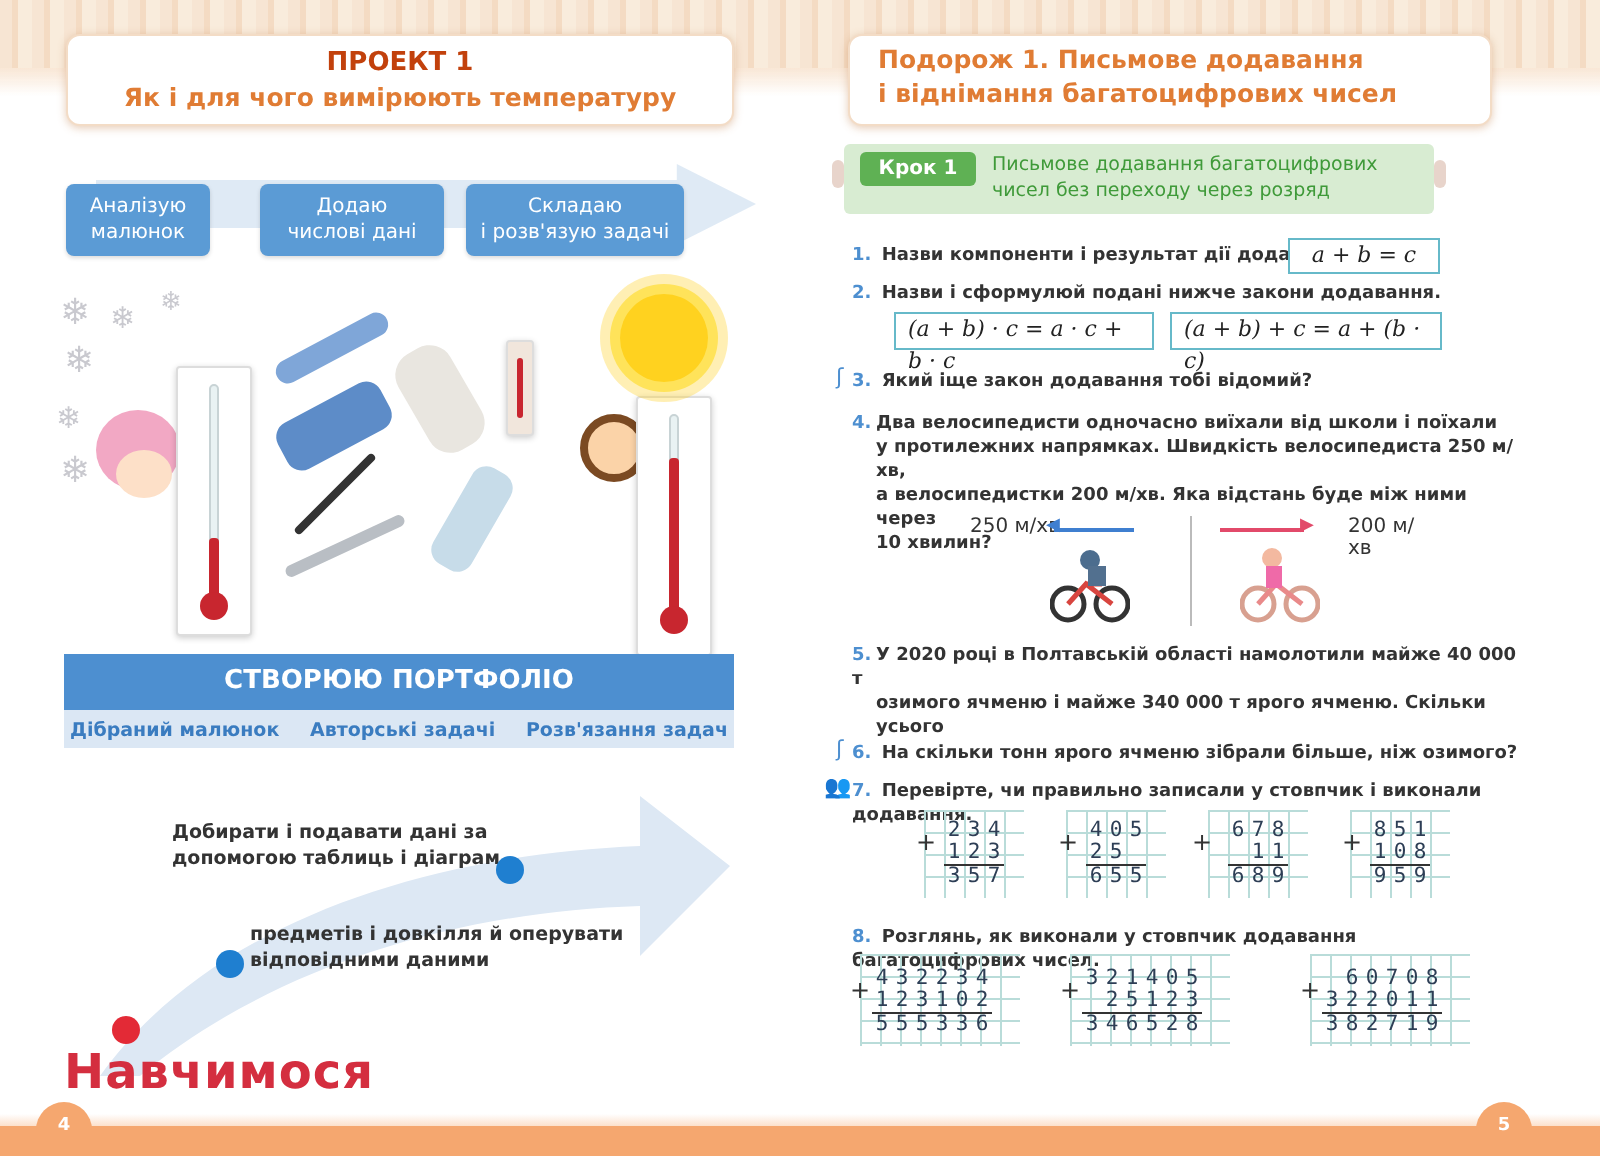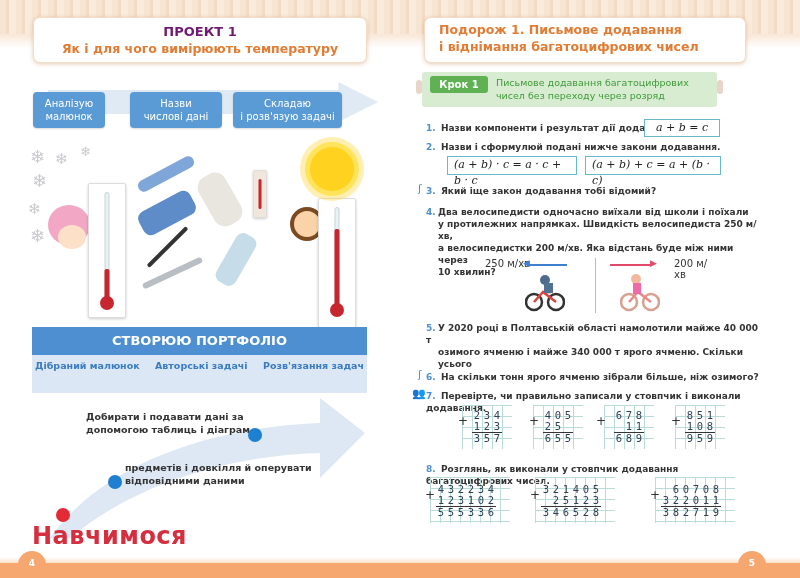--- a/index.html
+++ b/index.html
@@ -7,41 +7,41 @@
   .spread { position: absolute; left: 0; top: 0; width: 800px; height: 578px; }
   .page { position: absolute; top: 0; width: 400px; height: 578px; background: #fff; overflow: hidden; }
   .page.left { left: 0; }
   .page.right { left: 400px; }
   .top-strip { position: absolute; left: 0; top: 0; width: 400px; height: 34px;
     background: repeating-linear-gradient(90deg, #f7e3cf 0 6px, #f3d8bd 6px 9px, #f9ead9 9px 16px); opacity: 0.9; }
   .top-strip::after { content: ""; position: absolute; left: 0; right: 0; bottom: -14px; height: 14px; background: linear-gradient(#f8e4d1, rgba(255,255,255,0)); }
   .title-box { position: absolute; background: #fff; border-radius: 7px; box-shadow: 0 1px 4px rgba(200,140,90,0.45); border: 1px solid #f3dcc6; }
   .left .title-box { left: 33px; top: 17px; width: 334px; height: 46px; text-align: center; }
   .right .title-box { left: 24px; top: 17px; width: 322px; height: 46px; padding: 3px 0 0 14px; }
-  .proj-title { color: #701a75; font-weight: bold; font-size: 13px; line-height: 17px; margin-top: 5px; }
+  .proj-title { color: #c2410c; font-weight: bold; font-size: 13px; line-height: 17px; margin-top: 5px; }
   .proj-sub { color: #e07c34; font-weight: bold; font-size: 12.5px; line-height: 17px; }
   .journey { color: #e07c34; font-weight: bold; font-size: 12.5px; line-height: 17px; }
 
   
   .steps-arrow { position: absolute; left: 48px; top: 82px; width: 330px; height: 40px; background: #d7e5f3; clip-path: polygon(0 20%, 88% 20%, 88% 0, 100% 50%, 88% 100%, 88% 80%, 0 80%); opacity: 0.8; }
   .step { position: absolute; top: 92px; height: 36px; background: #5b9bd5; color: #fff; border-radius: 4px; font-size: 10px; line-height: 13px; text-align: center; padding-top: 5px; box-shadow: 0 1px 2px rgba(0,0,0,0.15); }
   .step.s1 { left: 33px; width: 72px; }
   .step.s2 { left: 130px; width: 92px; }
   .step.s3 { left: 233px; width: 109px; }
   .snow { position: absolute; color: #c9c9cf; font-size: 18px; }
   .thermo { position: absolute; background: #fff; border: 1px solid #ddd; box-shadow: 0 1px 3px rgba(0,0,0,0.2); border-radius: 2px; }
   .thermo .tube { position: absolute; left: 50%; transform: translateX(-50%); width: 5px; background: #e9f2f3; border: 1px solid #c8d3d5; border-radius: 3px; }
   .thermo .fill { position: absolute; left: 50%; transform: translateX(-50%); width: 5px; background: #c8262f; border-radius: 2px; }
   .thermo .bulb { position: absolute; left: 50%; transform: translateX(-50%); width: 14px; height: 14px; border-radius: 50%; background: #c8262f; }
   .sun { position: absolute; left: 310px; top: 147px; width: 44px; height: 44px; border-radius: 50%; background: #ffd21f; box-shadow: 0 0 0 5px #ffe35a, 0 0 0 10px rgba(255,210,40,0.35); }
   .device { position: absolute; border-radius: 8px; }
   .kid { position: absolute; border-radius: 50%; }
 
   
-  .portfolio { position: absolute; left: 32px; top: 327px; width: 335px; height: 66px; background: #dbe7f4; }
+  .portfolio { position: absolute; left: 32px; top: 327px; width: 335px; height: 47px; background: #dbe7f4; }
   .portfolio-head { height: 28px; background: #4d8fd0; color: #fff; font-weight: bold; font-size: 13px; text-align: center; line-height: 28px; }
   .portfolio-items { display: flex; justify-content: space-between; padding: 5px 3px 0 3px; }
   .portfolio-item { color: #3a7cc0; font-size: 9.5px; font-weight: bold; }
 
   
   .learn-arrow { position: absolute; left: 40px; top: 388px; width: 330px; height: 150px; }
   .learn-text { position: absolute; font-size: 9.5px; font-weight: bold; color: #333; line-height: 13px; }
   .dot { position: absolute; width: 14px; height: 14px; border-radius: 50%; }
   .navchymosia { position: absolute; left: 32px; top: 522px; color: #d42e3f; font-weight: bold; font-size: 24px; letter-spacing: 0.5px; }
 
@@ -90,21 +90,21 @@
       <div class="proj-title">ПРОЕКТ 1</div>
       <div class="proj-sub">Як і для чого вимірюють температуру</div>
     </div>
 
     <div class="steps-arrow"></div>
     <div class="step s1">
       <div>Аналізую</div>
       <div>малюнок</div>
     </div>
     <div class="step s2">
-      <div>Назви</div>
+      <div>Додаю</div>
       <div>числові дані</div>
     </div>
     <div class="step s3">
       <div>Складаю</div>
       <div>і розв'язую задачі</div>
     </div>
 
     <div>
       <span class="snow" style="left:30px;top:146px;">❄</span>
       <span class="snow" style="left:55px;top:150px;font-size:15px;">❄</span>

